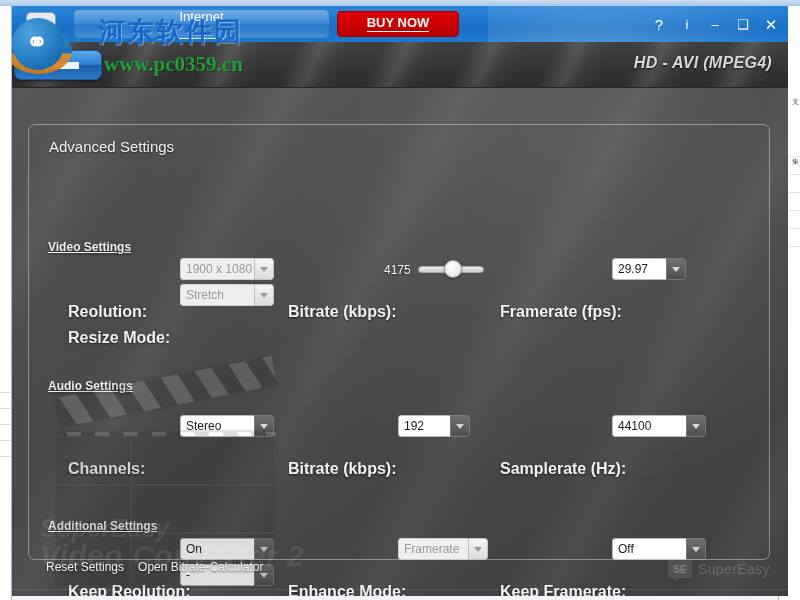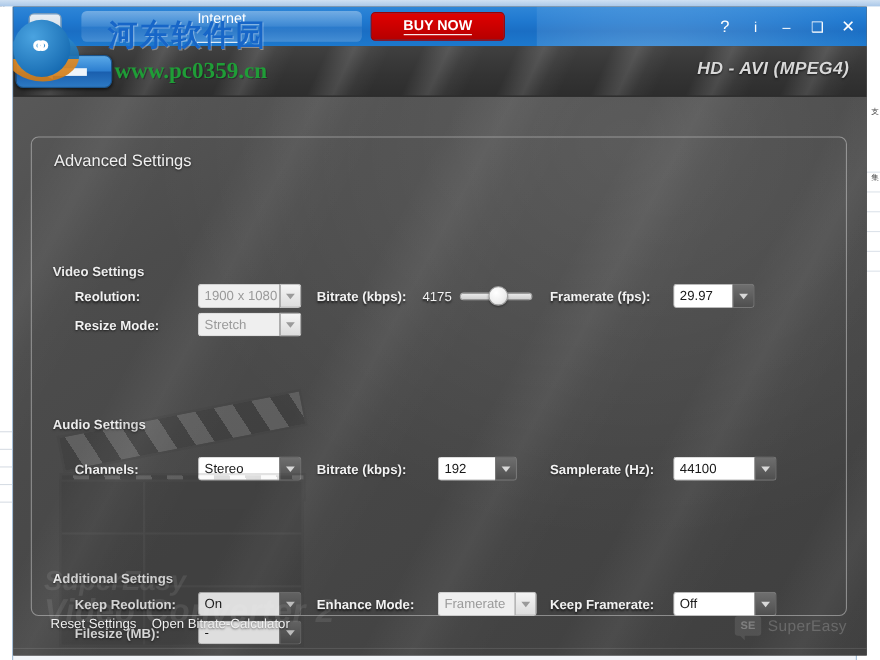--- a/index.html
+++ b/index.html
@@ -425,28 +425,30 @@
     font-size: 15px;
     text-shadow: 0 1px 2px rgba(0,0,0,.6);
   }
 
   .group-title {
     position: absolute;
     color: #ececec;
     font-size: 12px;
     font-weight: bold;
     text-shadow: 0 1px 2px rgba(0,0,0,.6);
+    text-decoration: underline;
   }
   .field-label {
     position: absolute;
     color: #f2f2f2;
-    font-size: 12px;
+    font-size: 16px;
     font-weight: bold;
     text-shadow: 0 1px 2px rgba(0,0,0,.65);
     white-space: nowrap;
+    margin-top: 40px;
   }
 
   
   .combo {
     position: absolute;
     height: 22px;
     display: flex;
     border-radius: 3px;
     overflow: hidden;
     cursor: pointer;

